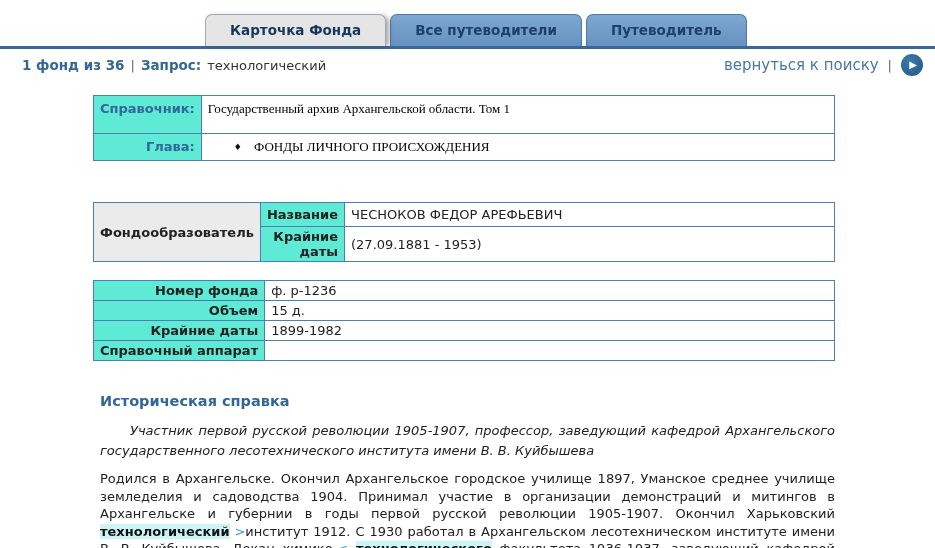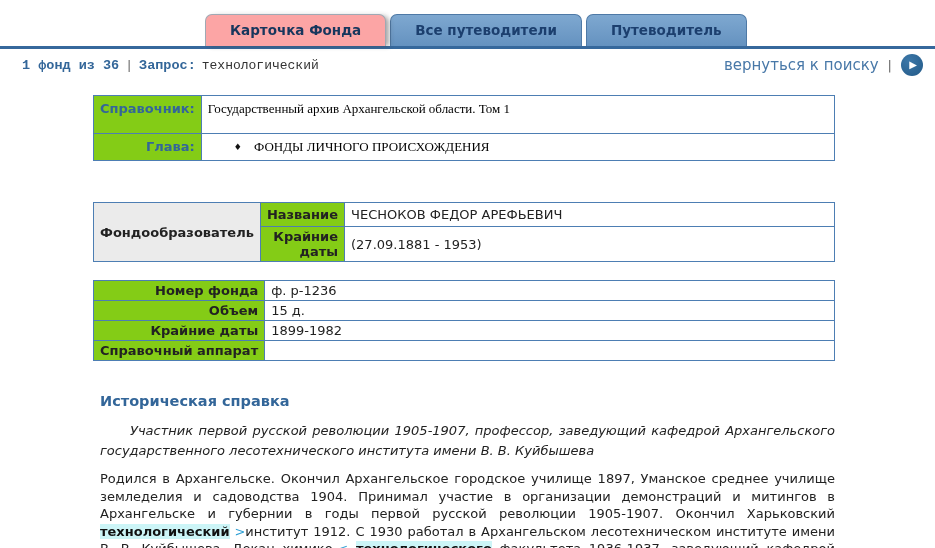--- a/index.html
+++ b/index.html
@@ -28,39 +28,39 @@
     background: linear-gradient(#7ea8d0, #6592c0);
     border: 1px solid #4e79a6;
     border-bottom: none;
     border-radius: 7px 7px 0 0;
     font-size: 13.5px;
     font-weight: bold;
     color: #1c3f6e;
     cursor: pointer;
   }
   .tab.active {
-    background: #fca5a5;
+    background: #e5e5e5;
     border: 1px solid #9fa9b4;
     border-bottom: none;
     color: #17365d;
     box-shadow: 4px 1px 5px -1px rgba(60,60,60,.45);
     position: relative;
     z-index: 2;
   }
 
   
   .result-bar {
     height: 32px;
     display: flex;
     justify-content: space-between;
     align-items: center;
     padding: 0 12px 0 22px;
     font-size: 13px;
   }
-  .result-left { display: flex; align-items: center; gap: 6px; font-family: Liberation Mono, monospace; }
+  .result-left { display: flex; align-items: center; gap: 6px; }
   .result-count, .query-label { font-weight: bold; color: #336699; font-size: 13.5px; }
   .bar-sep { color: #666; }
   .query-value { color: #333; }
   .result-right { display: flex; align-items: center; gap: 9px; }
   .back-link { color: #4878a8; text-decoration: none; font-size: 15px; cursor: pointer; }
   .fwd-btn {
     width: 22px; height: 22px;
     border-radius: 50%;
     background: radial-gradient(circle at 35% 30%, #3c77a8, #235a88);
     border: none;
@@ -71,21 +71,21 @@
     cursor: pointer;
     padding-left: 2px;
   }
 
   
   .content { margin-left: 93px; width: 742px; }
   table { border-collapse: collapse; width: 742px; font-size: 13px; }
   table, td { border: 1px solid #4d7eb3; }
   td { padding: 2px 6px; vertical-align: middle; }
   td.lbl {
-    background: #84cc16;
+    background: #5eead4;
     text-align: right;
     font-weight: bold;
     white-space: nowrap;
   }
   .ref-table { margin-top: 14px; }
   .ref-table td.lbl { color: #336699; width: 95px; vertical-align: top; padding-top: 5px; }
   .ref-table .row-tall { height: 38px; }
   .ref-table .row-short { height: 27px; }
   .ref-table td.val { vertical-align: top; padding-top: 5px; }
   a.blue-link { color: #000000; text-decoration: none; cursor: pointer; font-family: Liberation Serif, serif; }

